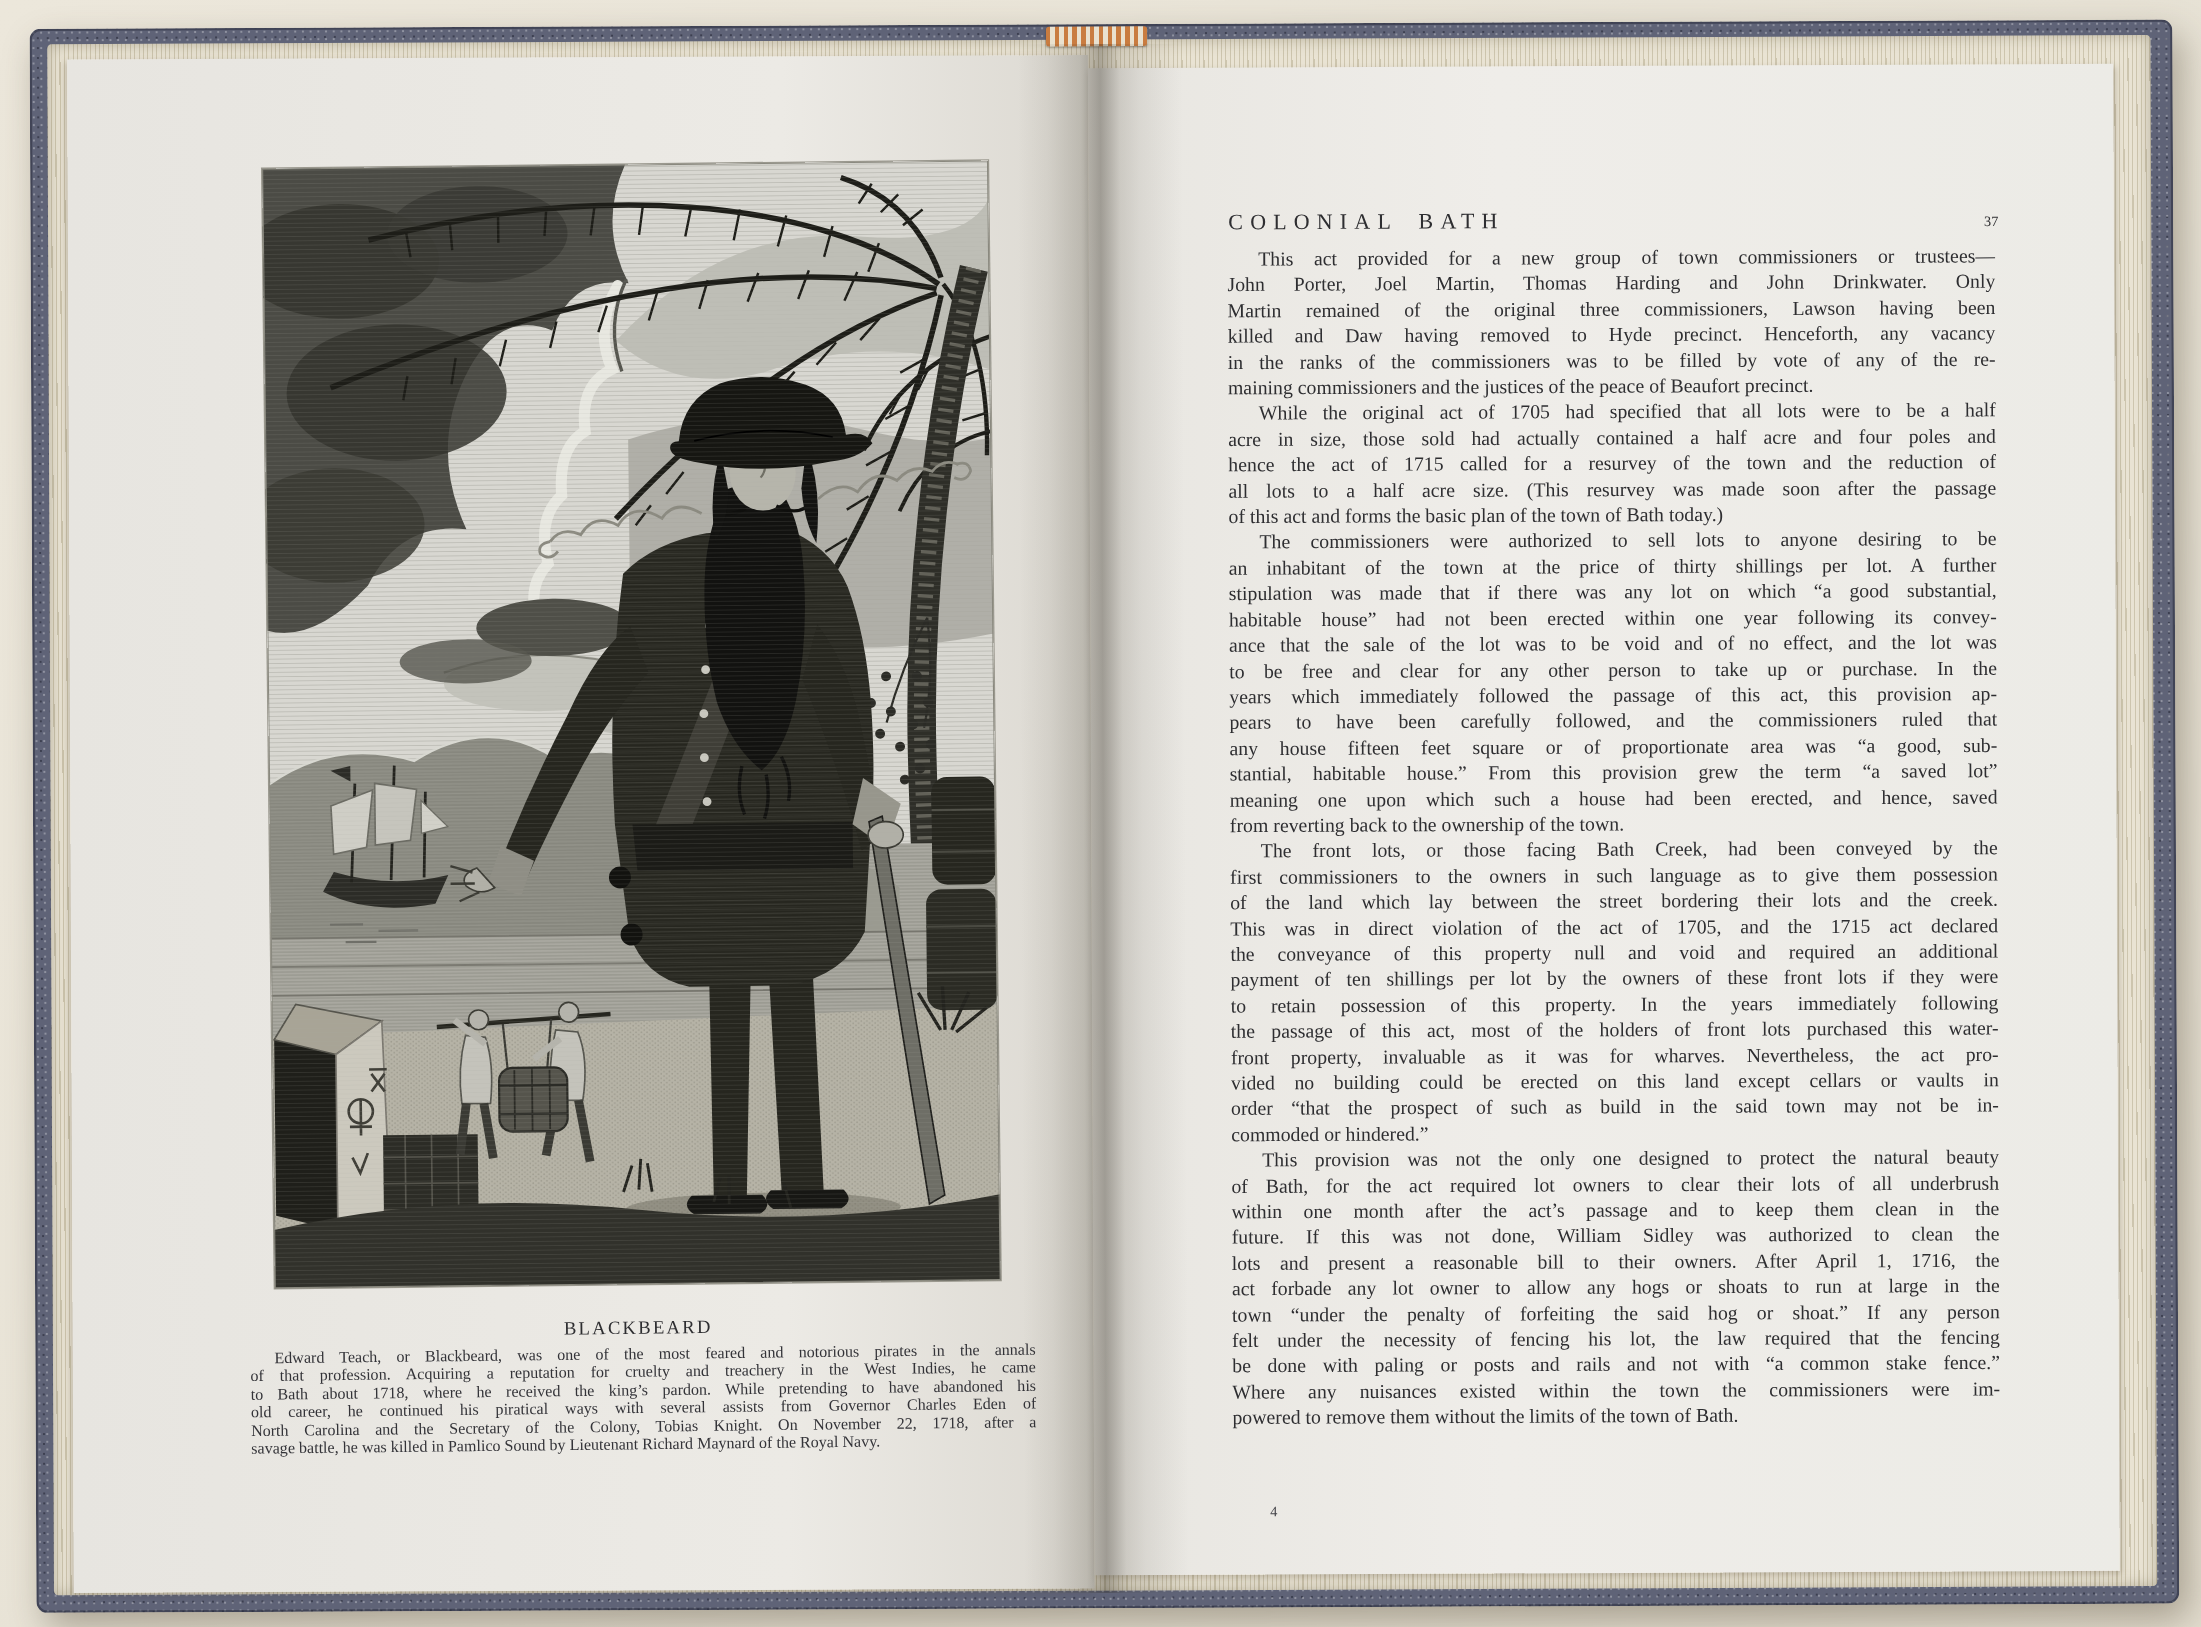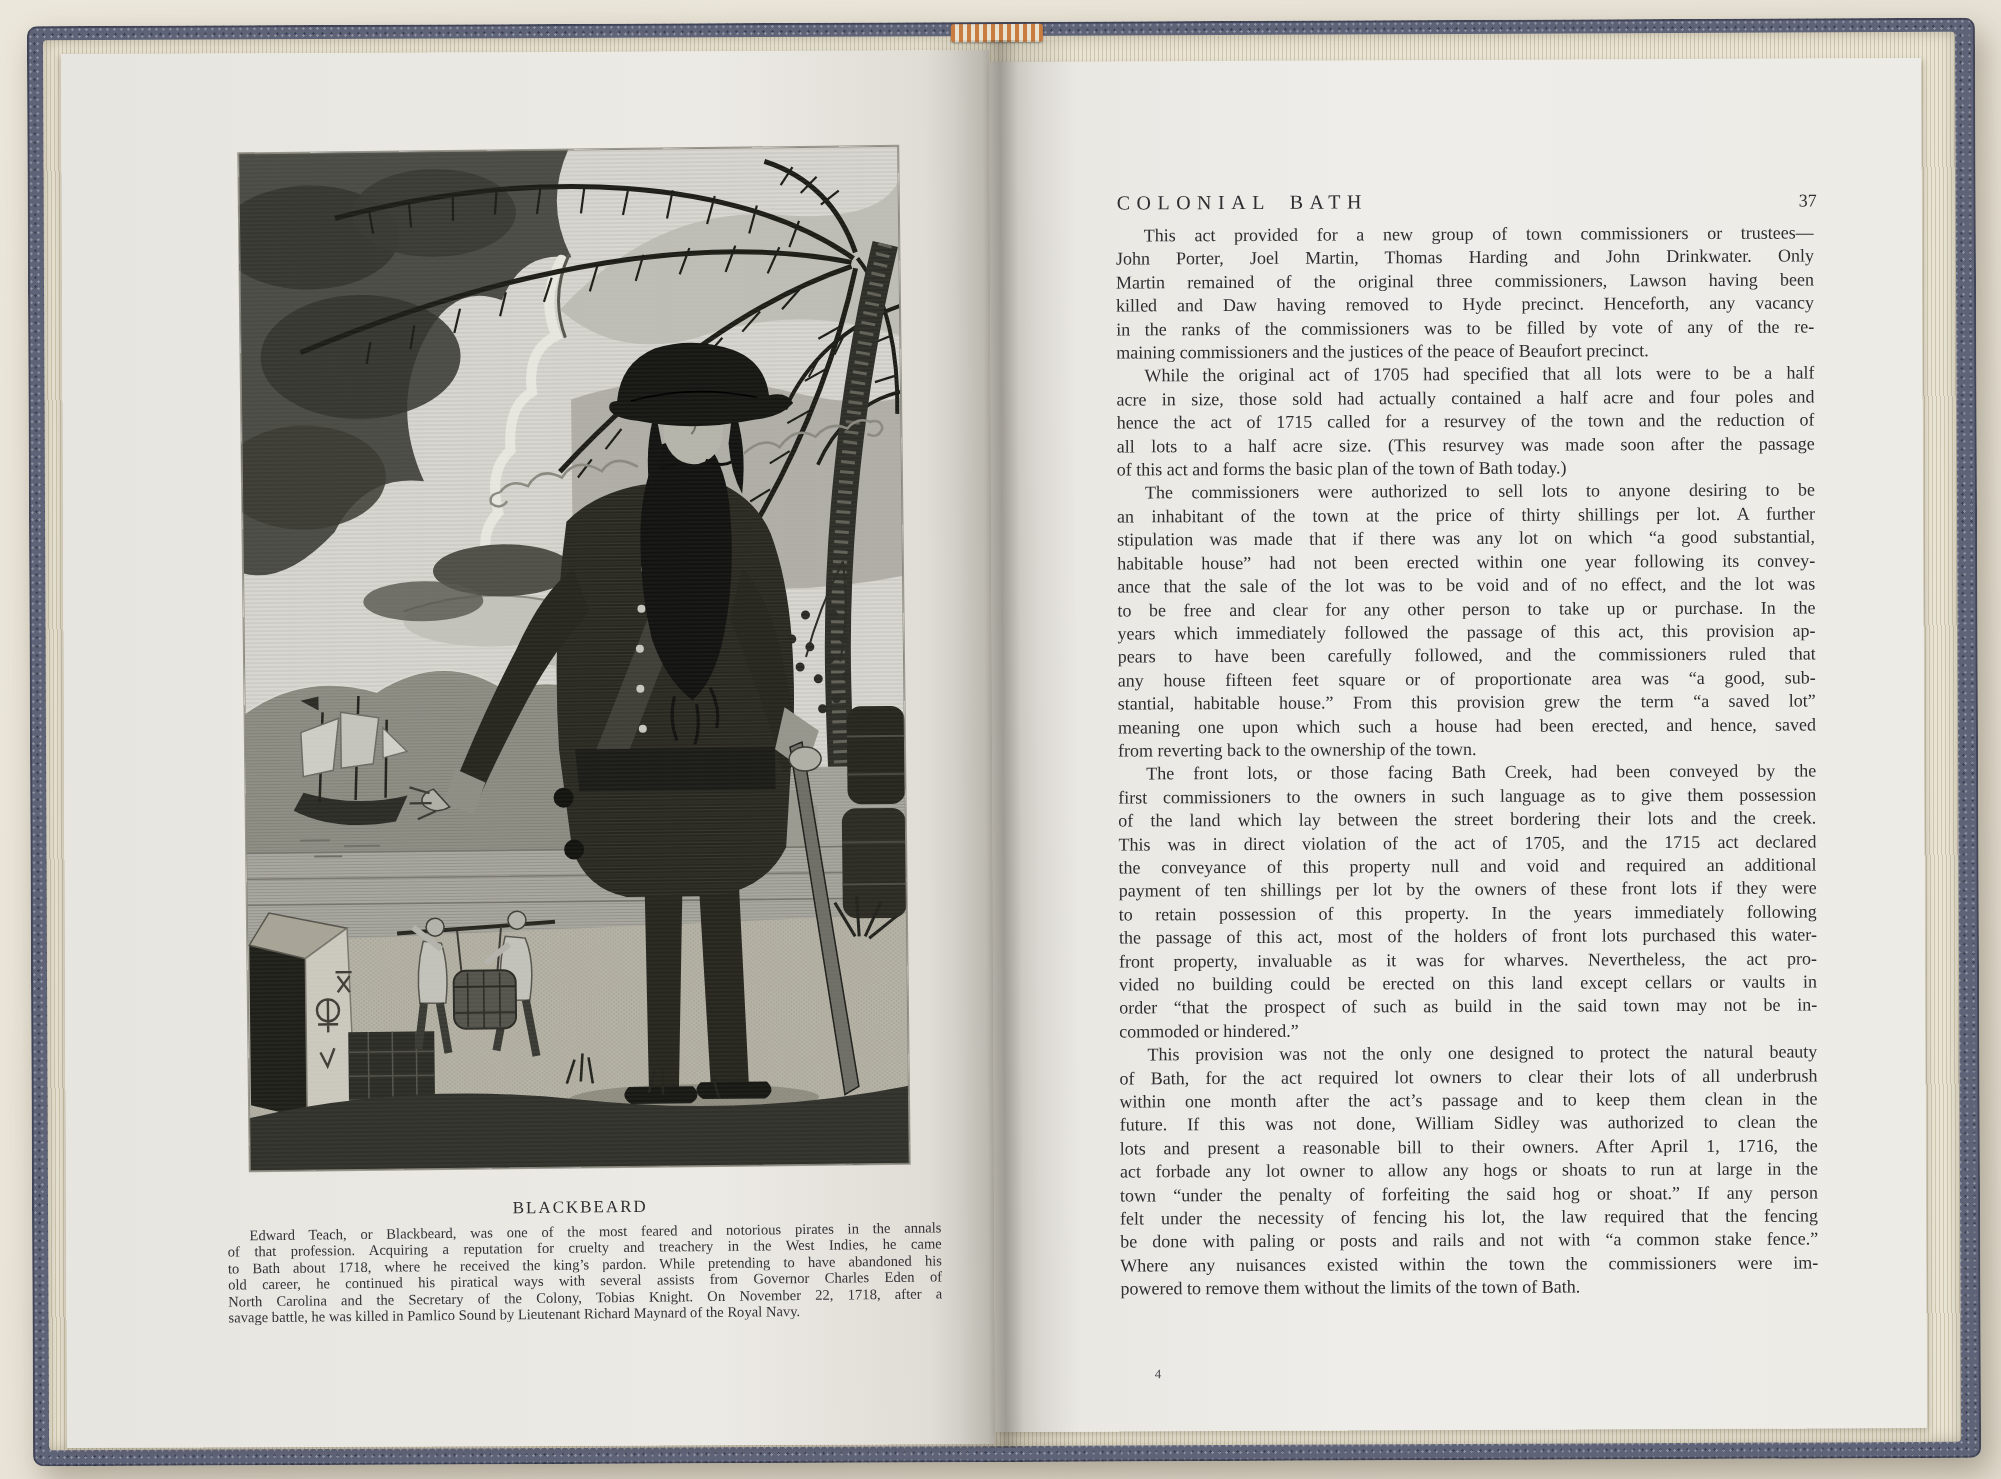--- a/index.html
+++ b/index.html
@@ -39,21 +39,21 @@
   .cap-title{position:absolute;left:181px;top:1146px;width:660px;text-align:center;
              font-size:17px;letter-spacing:2px;color:#2e2e31;}
   .caption{position:absolute;left:158px;top:1172px;width:714px;color:#333338;font-size:14.6px;}
   .caption .tline{line-height:16.4px;}
   .caption .tline.first{text-indent:22px;}
   
   .right-content{position:absolute;left:0;top:0;width:100%;height:100%;}
   .runhead{position:absolute;left:127px;top:130px;width:700px;display:flex;
            justify-content:space-between;align-items:baseline;color:#2e2e31;}
   .runhead .title{font-size:20px;letter-spacing:6.5px;word-spacing:8px;}
-  .runhead .pageno{font-size:18px;letter-spacing:0;}
+  .runhead .pageno{font-size:13px;letter-spacing:0;}
   .bodytext{position:absolute;left:126px;top:163px;width:698px;color:#2e2e31;font-size:18px;}
   .bodytext .tline{line-height:23.4px;}
   .bodytext .tline.first{text-indent:28px;}
   .sig{position:absolute;left:160px;top:1305px;font-size:13px;color:#45454a;}
   
   .tline{text-align:justify;text-align-last:justify;white-space:normal;overflow:hidden;}
   .tline.last{text-align-last:left;}
   .para{margin:0;}
 </style>
 </head>

